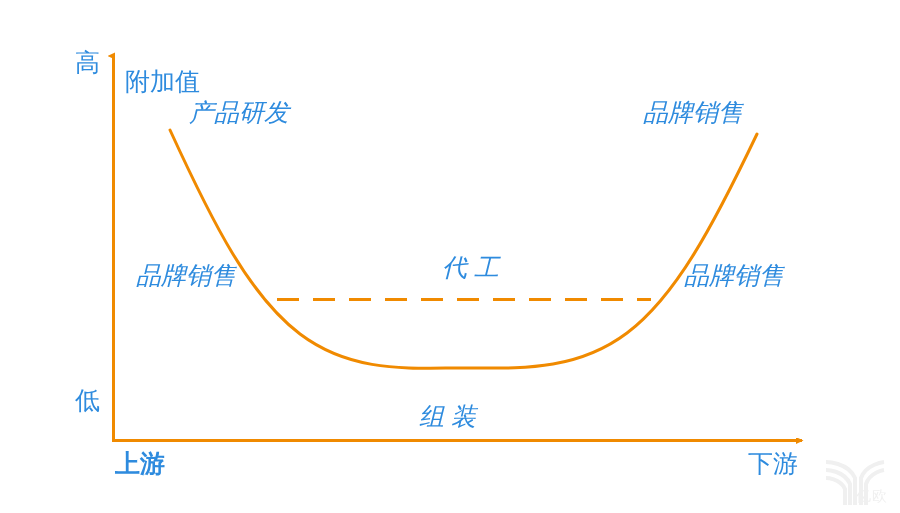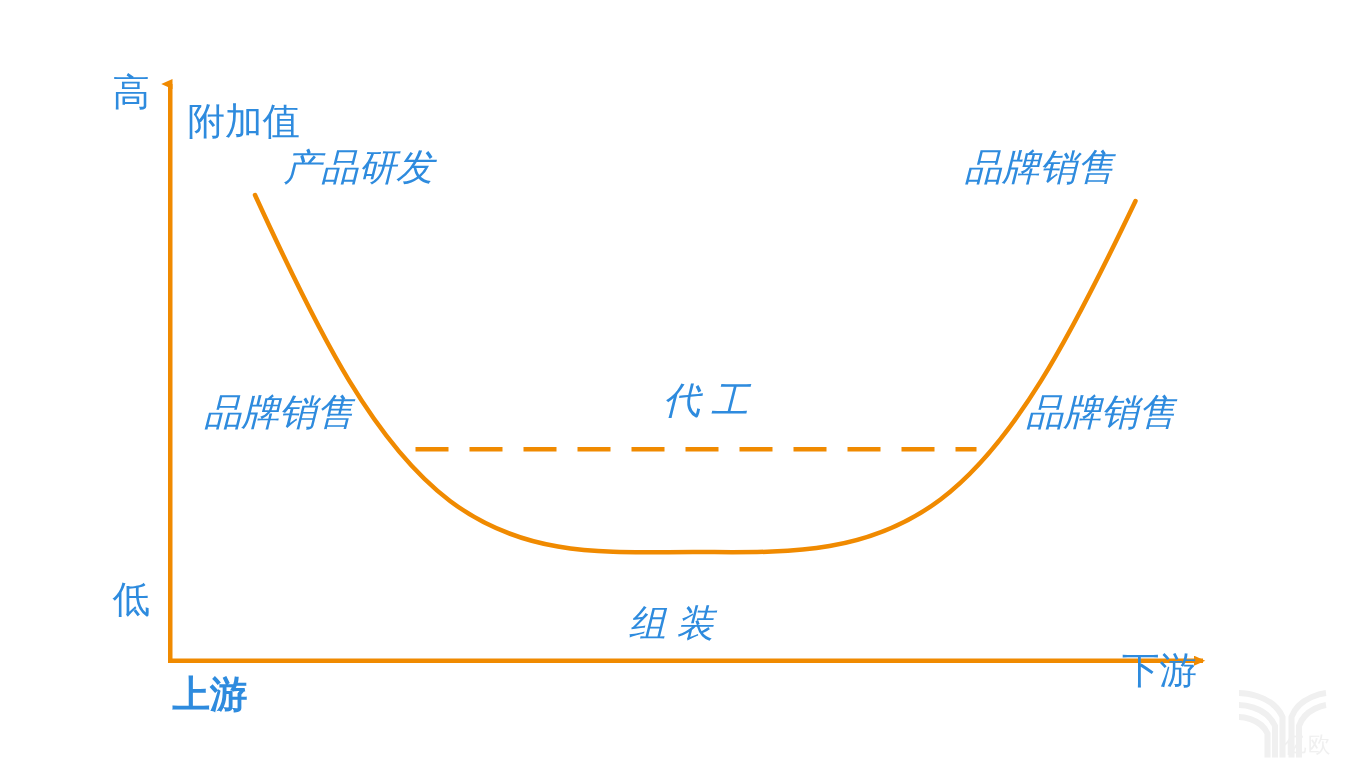--- a/index.html
+++ b/index.html
@@ -89,21 +89,21 @@
   </svg>
 
   <div class="lbl lbl-axisend" style="left:75px; top:50px;">高</div>
 
   <div class="lbl lbl-axisend" style="left:75px; top:388px;">低</div>
 
   <div class="lbl lbl-vert" style="left:125px; top:45px;margin-top:23px;">附加值</div>
 
   <div class="lbl lbl-axisend" style="left:115px; top:451px;font-weight:bold;">上游</div>
 
-  <div class="lbl lbl-axisend" style="left:748px; top:435px;">下游</div>
+  <div class="lbl lbl-axisend" style="left:748px; top:451px;">下游</div>
 
 
   <div class="lbl lbl-stage" style="left:189px; top:100px;">产品研发</div>
 
   <div class="lbl lbl-stage" style="left:136px; top:263px;">品牌销售</div>
 
   <div class="lbl lbl-stage" style="left:414px; top:255px;margin-left:28px;">代 工</div>
 
   <div class="lbl lbl-stage" style="left:419px; top:404px;">组 装</div>
 

